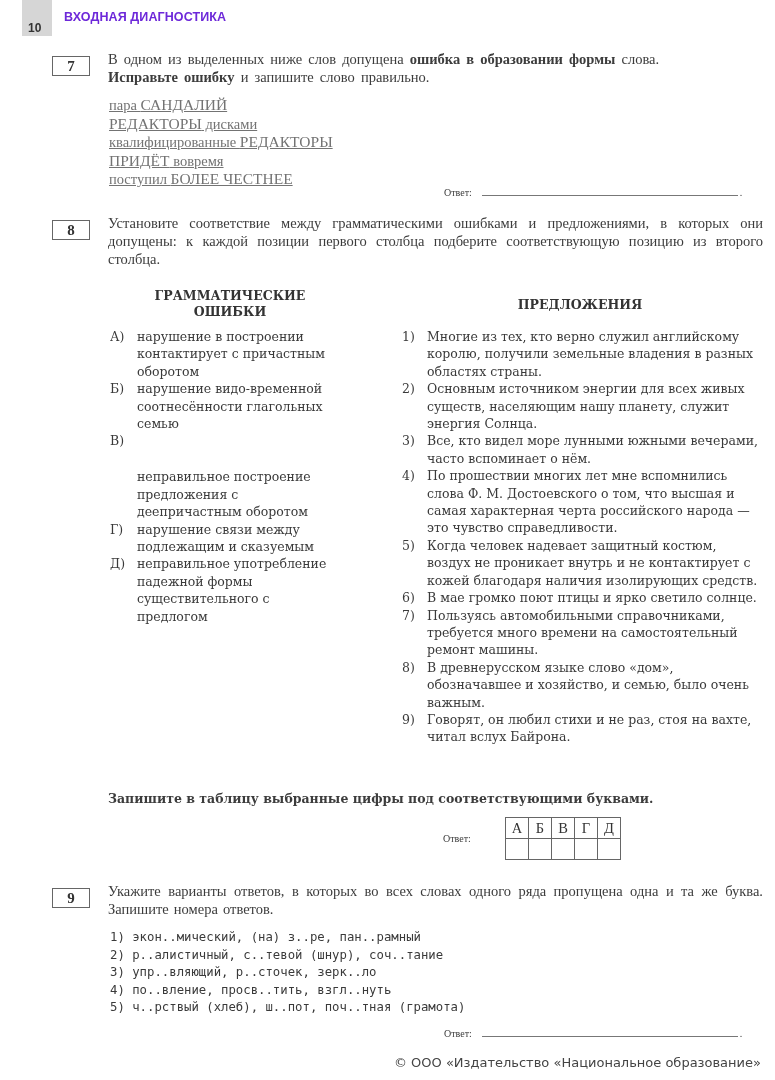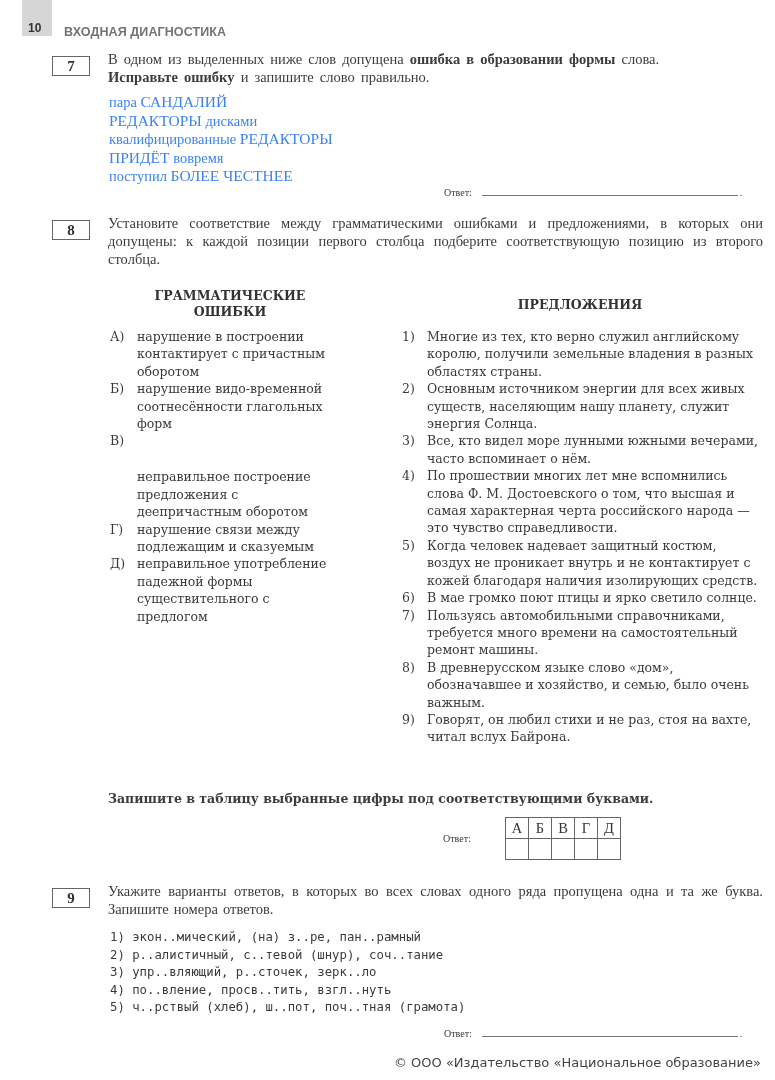--- a/index.html
+++ b/index.html
@@ -10,34 +10,34 @@
   }
   .gray-tab {
     position: absolute; left: 22px; top: 0; width: 30px; height: 36px;
     background: #d6d6d6;
   }
   .page-num {
     position: absolute; left: 28px; top: 21px;
     font-family: "Liberation Sans", sans-serif; font-weight: bold; font-size: 12px; color: #333;
   }
   .header-title {
-    position: absolute; left: 64px; top: 25px;
-    font-family: "Liberation Sans", sans-serif; font-weight: bold; font-size: 12.5px; color: #737373;
+    position: absolute; left: 64px; top: 10px;
+    font-family: "Liberation Sans", sans-serif; font-weight: bold; font-size: 12.5px; color: #6d28d9;
     letter-spacing: 0.1px;
   }
   .task-num {
     position: absolute; left: 52px; width: 38px; height: 20px;
     border: 1px solid #666; box-sizing: border-box;
     font-family: "Liberation Serif", serif; font-weight: bold; font-size: 15px;
     text-align: center; line-height: 19px; color: #333;
   }
   .text { position: absolute; font-family: "Liberation Serif", serif; font-size: 14.5px; line-height: 18px; color: #3c3c3c; }
   .justify { text-align: justify; text-align-last: left; }
   .b { font-weight: bold; }
-  .word-line { position: absolute; left: 109px; font-family: "Liberation Serif", serif; font-size: 14.5px; line-height: 16px; color: #3b82f6; }
+  .word-line { position: absolute; left: 109px; font-family: "Liberation Serif", serif; font-size: 14.5px; line-height: 21px; color: #737373; text-decoration: underline; }
   .caps { font-size: 15.5px; }
   .answer-line { position: absolute; display: flex; align-items: baseline; font-family: "Liberation Serif", serif; font-size: 10px; color: #3c3c3c; }
   .answer-line .blank { display: inline-block; width: 256px; border-bottom: 1px solid #777; margin-left: 10px; height: 14px; }
   .answer-line .dot { margin-left: 2px; }
   .col-head { position: absolute; font-family: "DejaVu Serif", serif; font-weight: bold; font-size: 12.5px; line-height: 16px; text-align: center; color: #333; }
   .list { position: absolute; font-family: "DejaVu Serif", serif; font-size: 12.5px; line-height: 17.4px; color: #3a3a3a; }
   .item { display: flex; }
   .item .mk { flex: 0 0 auto; }
   .item .tx { flex: 1 1 auto; }
   .left-list .mk { width: 27px; }
@@ -78,21 +78,21 @@
 <div class="col-head" style="left:130px; top:288px; width:200px;">ГРАММАТИЧЕСКИЕ ОШИБКИ</div>
 <div class="col-head" style="left:480px; top:297px; width:200px;">ПРЕДЛОЖЕНИЯ</div>
 
 <div class="list left-list" style="left:110px; top:328px; width:265px;">
   <div class="item">
       <span class="mk">А)</span>
       <span class="tx" style="width:210px;">нарушение в построении контактирует с причастным оборотом</span>
     </div>
   <div class="item">
       <span class="mk">Б)</span>
-      <span class="tx" style="max-width:210px;">нарушение видо-временной соотнесённости глагольных форм</span>
+      <span class="tx" style="max-width:210px;">нарушение видо-временной соотнесённости глагольных семью</span>
     </div>
   <div class="item">
       <span class="mk">В)</span>
       <span class="tx" style="max-width:210px;margin-top:36px;">неправильное построение предложения с деепричастным оборотом</span>
     </div>
   <div class="item">
       <span class="mk">Г)</span>
       <span class="tx" style="max-width:210px;">нарушение связи между подлежащим и сказуемым</span>
     </div>
   <div class="item">

